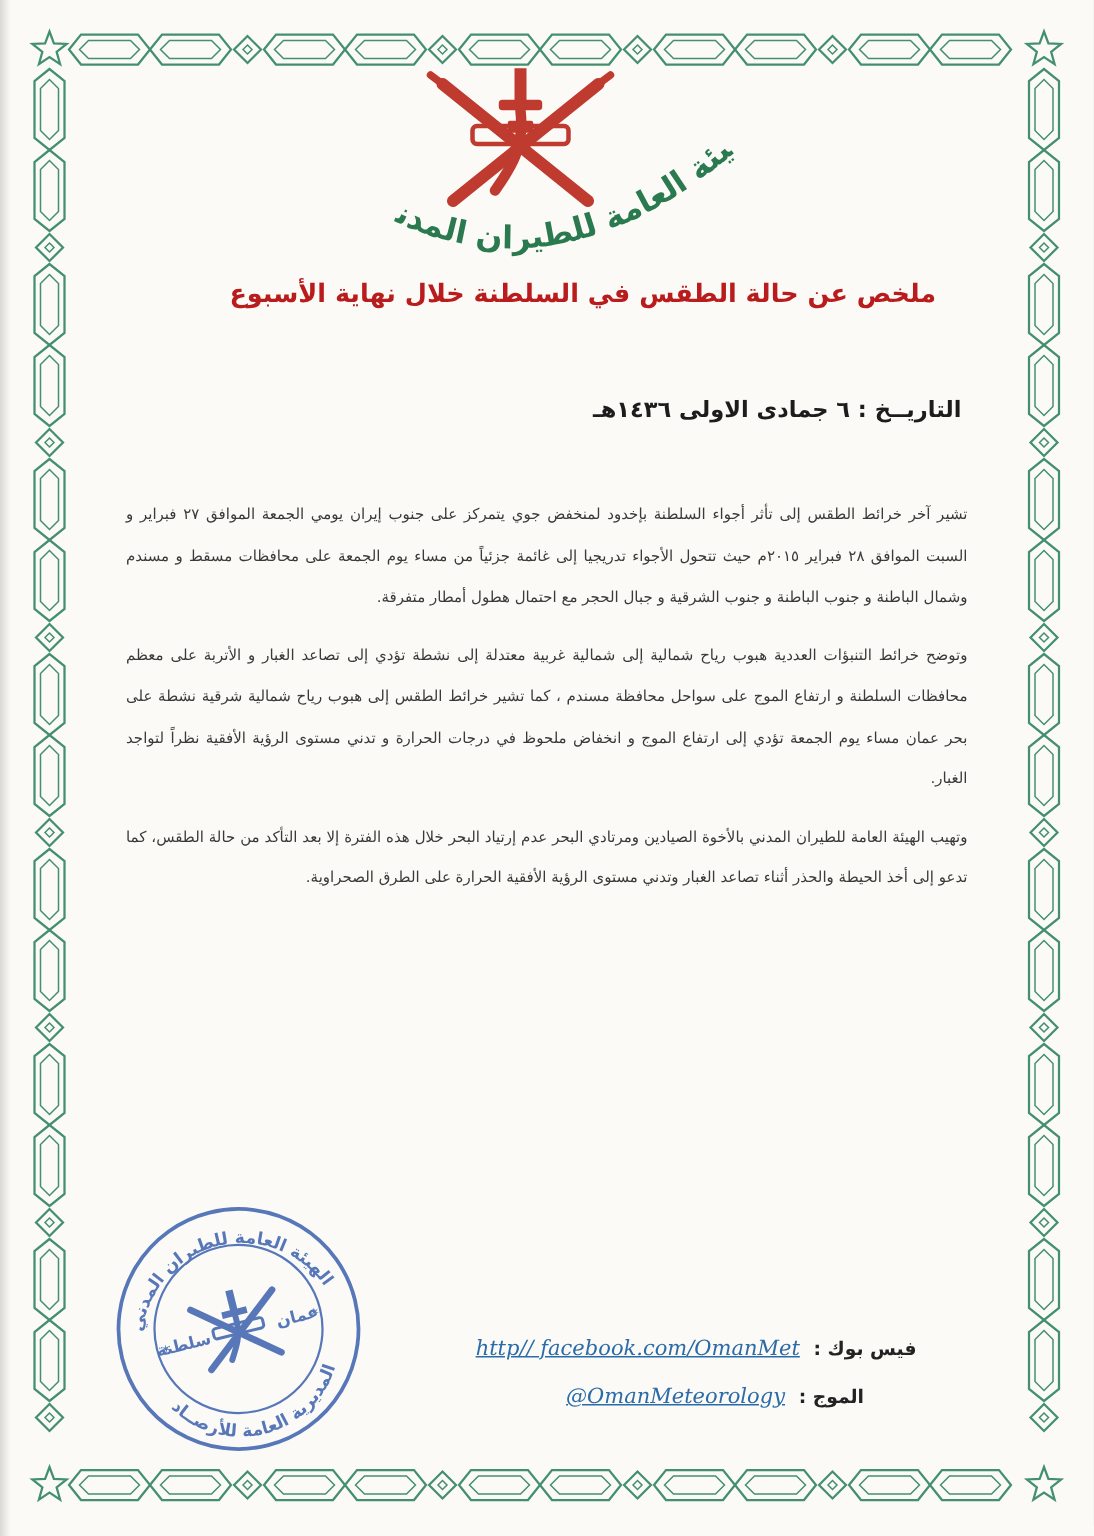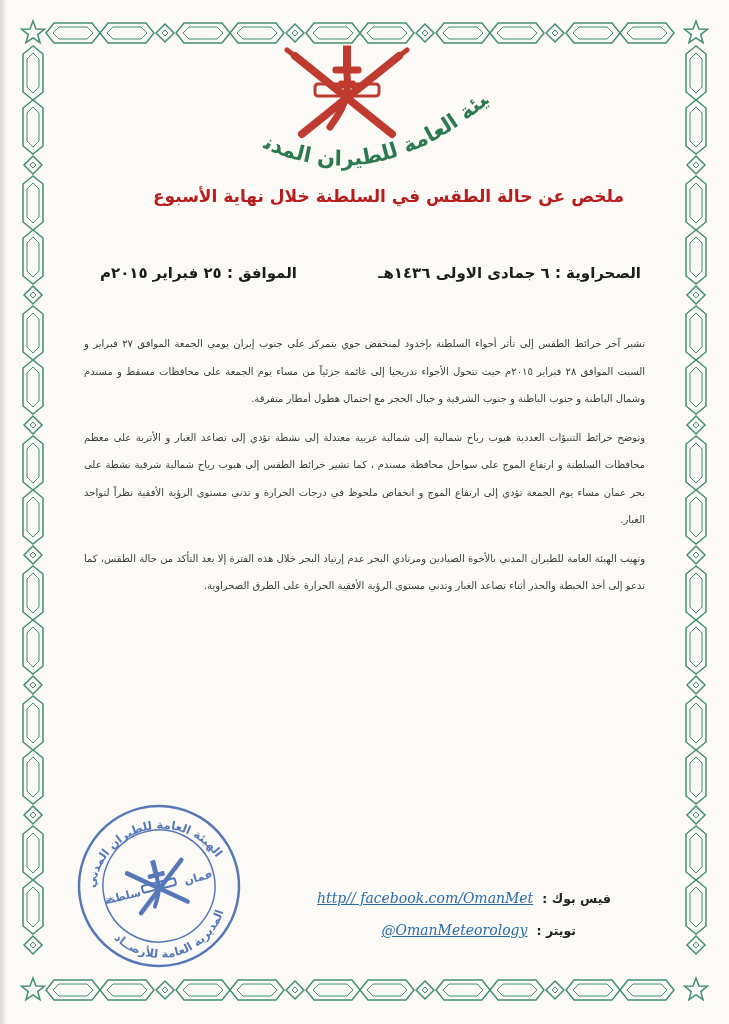--- a/index.html
+++ b/index.html
@@ -230,26 +230,22 @@
     </defs>
     <text font-size="21" font-weight="bold" fill="#2b7a4f" direction="rtl">
       <textPath href="#logoArc" startOffset="50%" text-anchor="middle">الهيئة العامة للطيران المدني</textPath>
     </text>
   </svg>
 
   <div class="doc-title">ملخص عن حالة الطقس في السلطنة خلال نهاية الأسبوع</div>
 
   <div class="date-row">
     <span>
-      <span>الصحراوية :</span>
+      <span>التاريــخ :</span>
       <span>٦ جمادى الاولى ١٤٣٦هـ</span>
-    </span>
-    <span>
-      <span>الموافق :</span>
-      <span>٢٥ فبراير ٢٠١٥م</span>
     </span>
   </div>
 
   <div class="content">
     <p>تشير آخر خرائط الطقس إلى تأثر أجواء السلطنة بإخدود لمنخفض جوي يتمركز على جنوب إيران يومي الجمعة الموافق ٢٧ فبراير و السبت الموافق ٢٨ فبراير ٢٠١٥م حيث تتحول الأجواء تدريجيا إلى غائمة جزئياً من مساء يوم الجمعة على محافظات مسقط و مسندم وشمال الباطنة و جنوب الباطنة و جنوب الشرقية و جبال الحجر مع احتمال هطول أمطار متفرقة.</p>
     <p>وتوضح خرائط التنبؤات العددية هبوب رياح شمالية إلى شمالية غربية معتدلة إلى نشطة تؤدي إلى تصاعد الغبار و الأتربة على معظم محافظات السلطنة و ارتفاع الموج على سواحل محافظة مسندم ، كما تشير خرائط الطقس إلى هبوب رياح شمالية شرقية نشطة على بحر عمان مساء يوم الجمعة تؤدي إلى ارتفاع الموج و انخفاض ملحوظ في درجات الحرارة و تدني مستوى الرؤية الأفقية نظراً لتواجد الغبار.</p>
     <p>وتهيب الهيئة العامة للطيران المدني بالأخوة الصيادين ومرتادي البحر عدم إرتياد البحر خلال هذه الفترة إلا بعد التأكد من حالة الطقس، كما تدعو إلى أخذ الحيطة والحذر أثناء تصاعد الغبار وتدني مستوى الرؤية الأفقية الحرارة على الطرق الصحراوية.</p>
   </div>
 
 
@@ -283,18 +279,18 @@
       <text x="52" y="4" font-size="8" fill="#4166b0" text-anchor="middle">✶</text>
     </svg>
   </div>
 
   <div class="social">
     <div class="social-row">
       <span class="social-label">فيس بوك :</span>
       <span class="social-link">http// facebook.com/OmanMet</span>
     </div>
     <div class="social-row twitter">
-      <span class="social-label">تويتر :</span>
+      <span class="social-label">الموج :</span>
       <span class="social-link">@OmanMeteorology</span>
     </div>
   </div>
 
 </div>
 
 </body></html>

